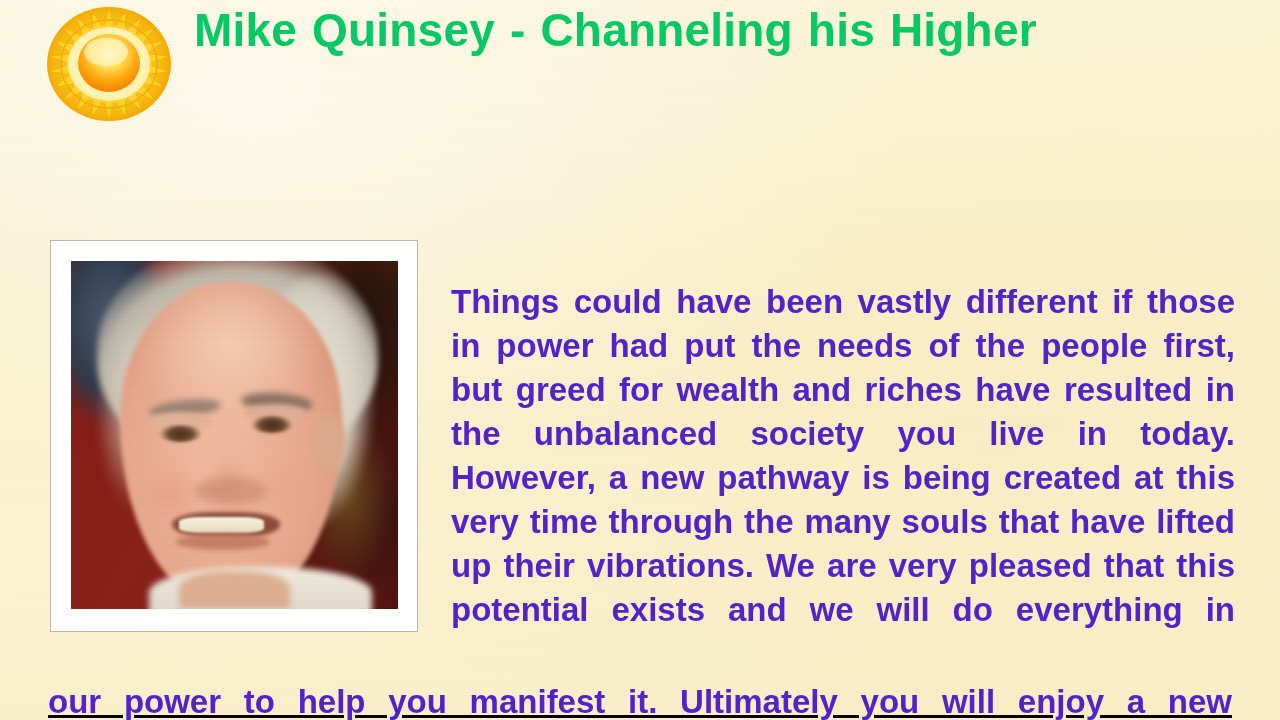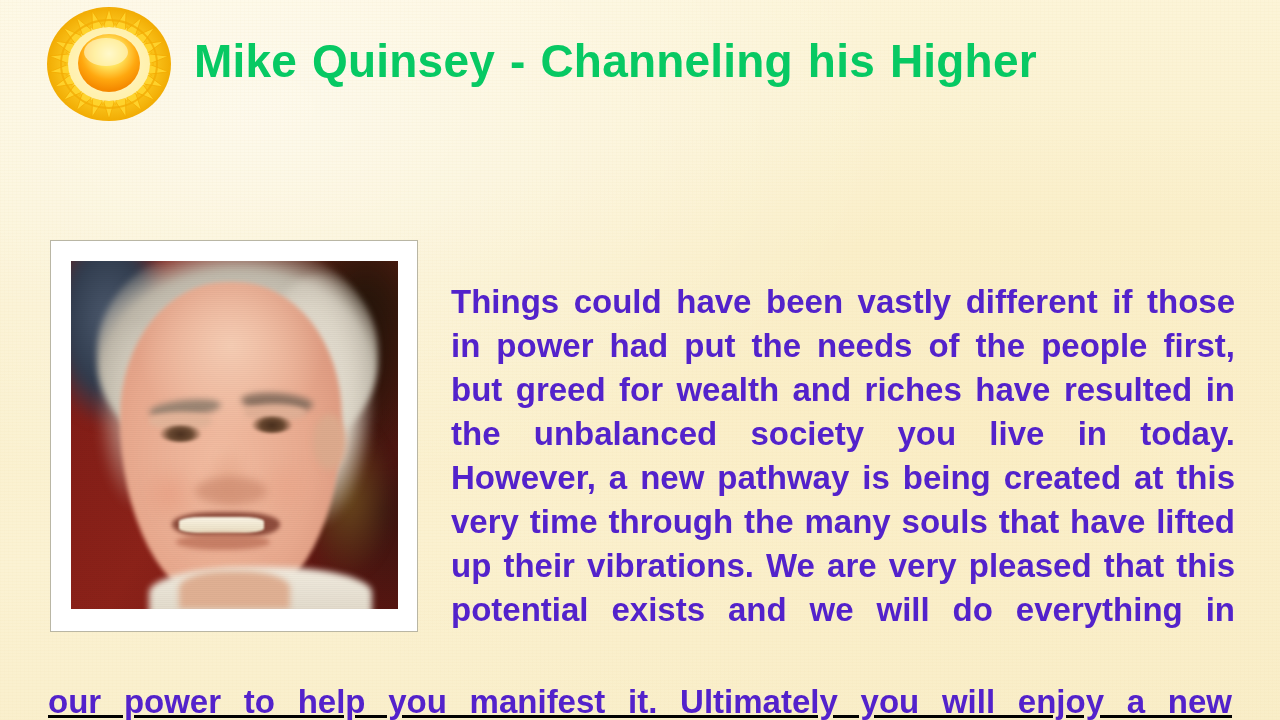--- a/index.html
+++ b/index.html
@@ -36,21 +36,20 @@
       repeating-linear-gradient(0deg, rgba(225,205,150,0.20) 0px, rgba(225,205,150,0.20) 1px, rgba(255,255,255,0) 1px, rgba(255,255,255,0) 3px),
       repeating-linear-gradient(90deg, rgba(232,214,163,0.16) 0px, rgba(232,214,163,0.16) 1px, rgba(255,255,255,0) 1px, rgba(255,255,255,0) 4px);
   }
 
   
   #heading {
     position: absolute;
     left: 34px;
     top: 6px;
     width: 1215px;
-    margin-top: 31px;
   }
   .heading-text {
     color: #07c963;
     font-size: 46px;
     font-weight: bold;
     line-height: 1.08;
     letter-spacing: 0.2px;
     text-align: justify;
     text-align-last: left;
     word-spacing: 2px;

